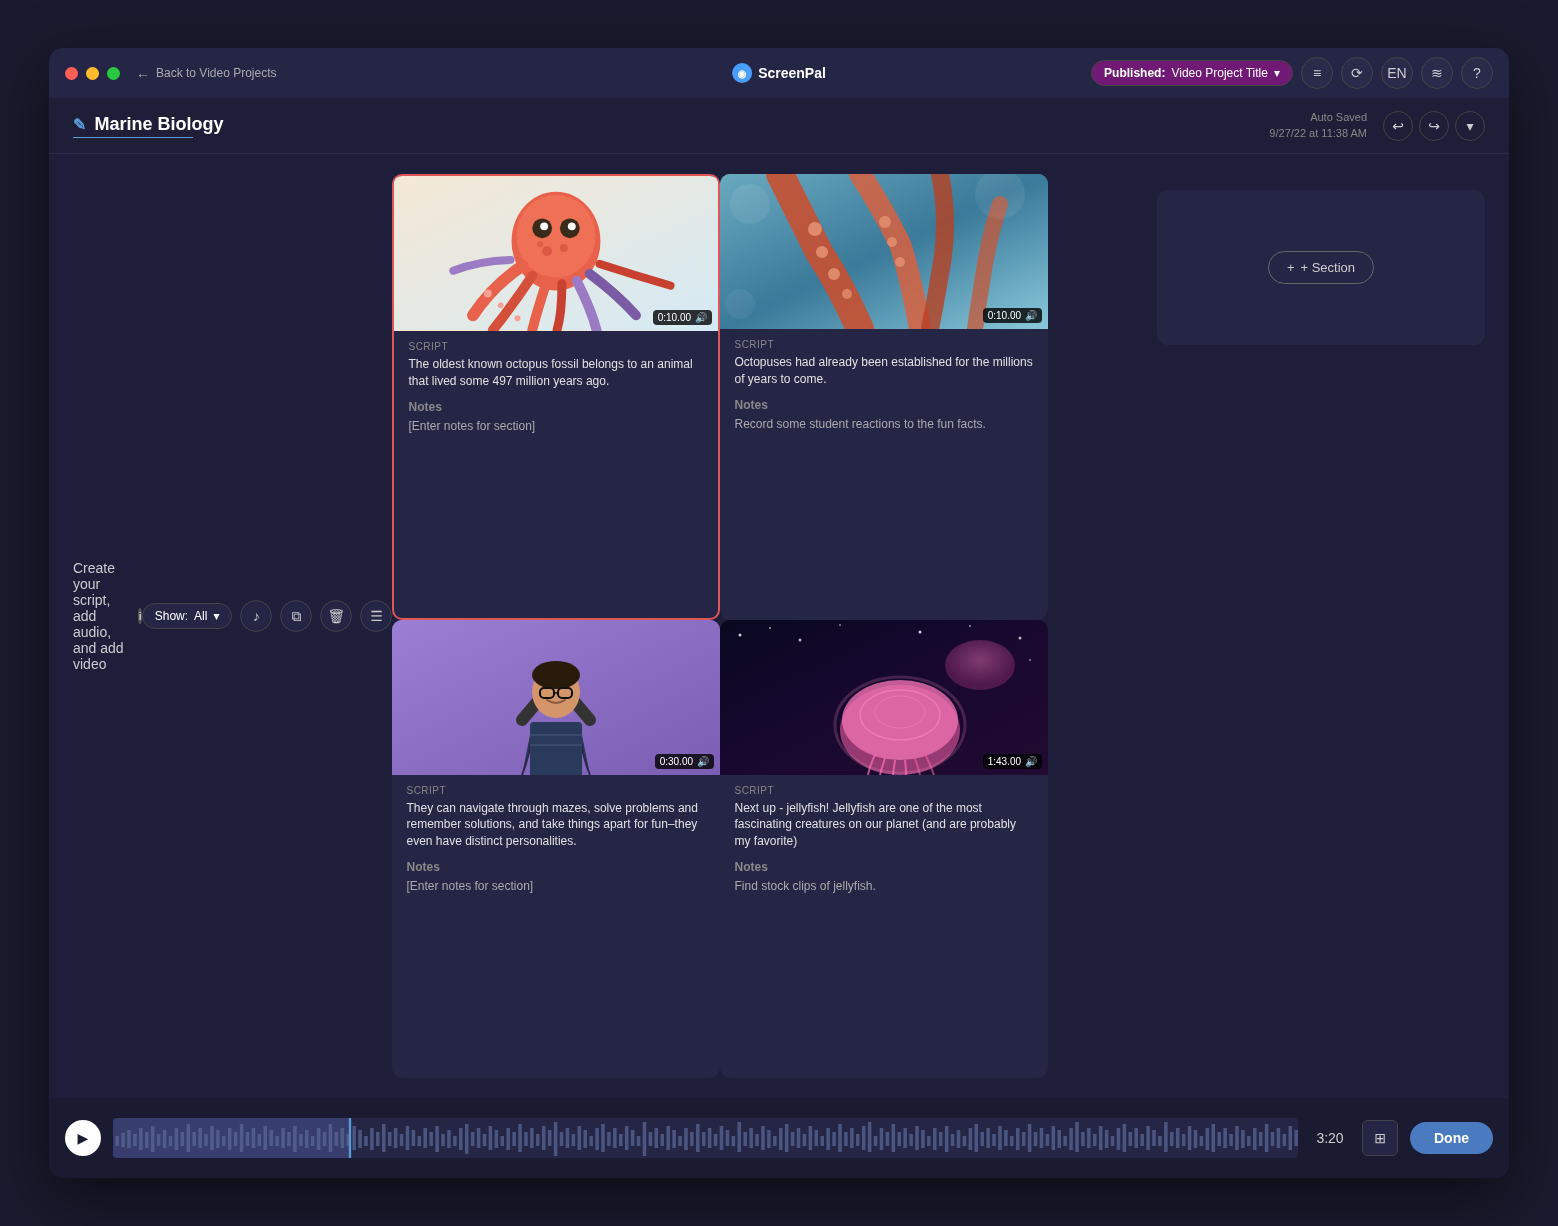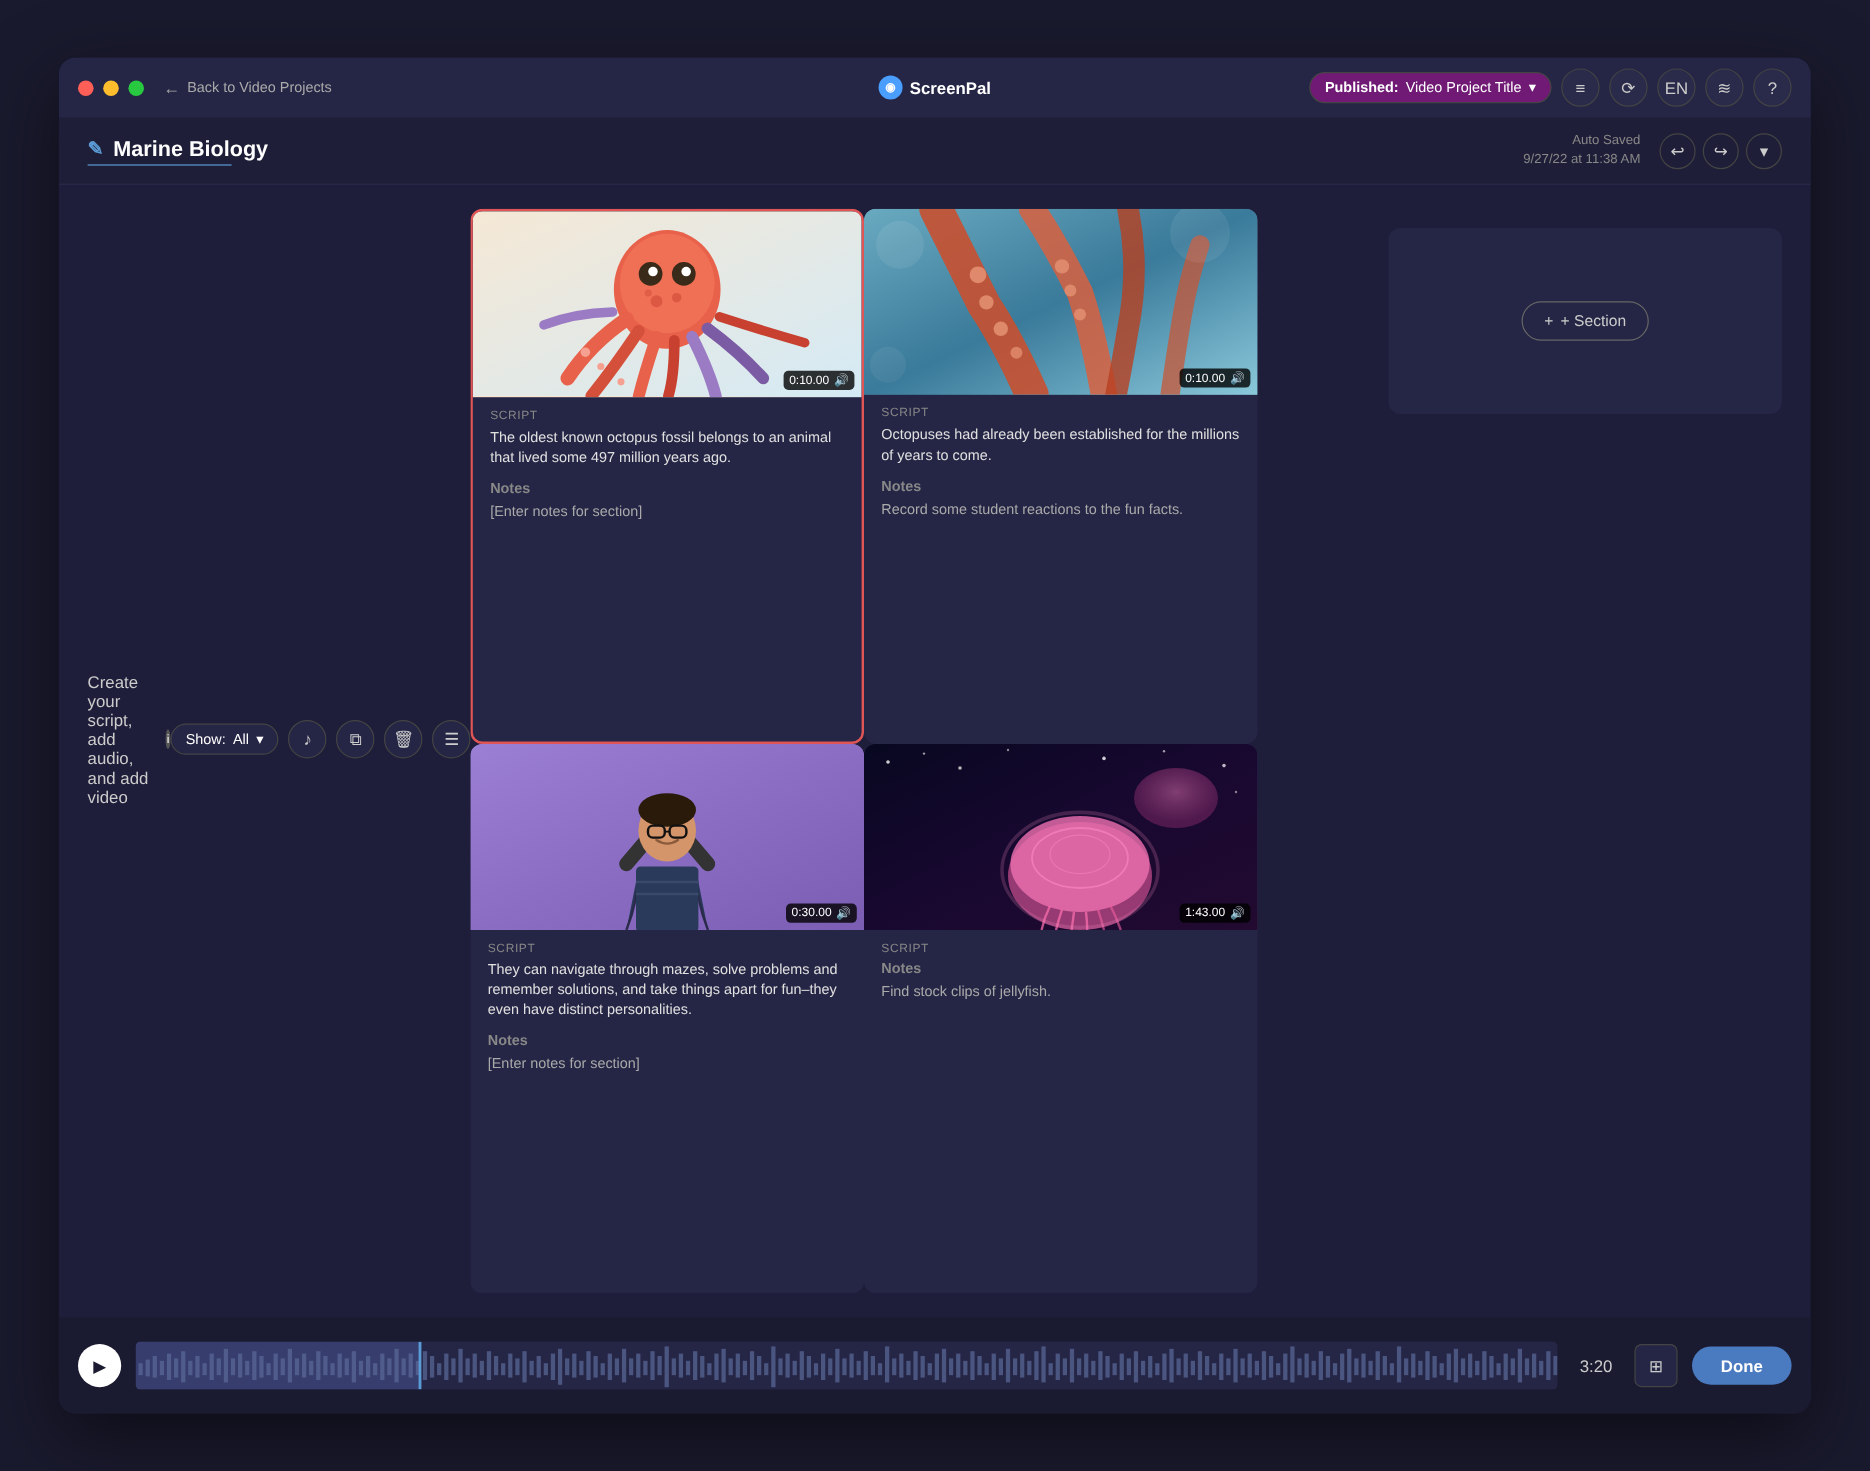--- a/index.html
+++ b/index.html
@@ -646,20 +646,21 @@
 
             <ellipse cx="180" cy="105" rx="65" ry="48" fill="none" stroke="#ff90c8" stroke-width="3" opacity="0.2"></ellipse>
           </svg>
           <div class="duration-badge">
             <span>1:43.00</span>
             <span>🔊</span>
           </div>
         </div>
         <div class="card-body">
           <div class="card-label">Script</div>
+          <div class="card-script">Next up - jellyfish! Jellyfish are one of the most fascinating creatures on our planet (and are probably my favorite)</div>
           <div class="card-notes-label">Notes</div>
           <div class="card-notes">Find stock clips of jellyfish.</div>
         </div>
       </div>
 
     </div>
 
     <div style="margin-top: 16px;">
       <div class="card-add">
         <button class="add-section-btn">

